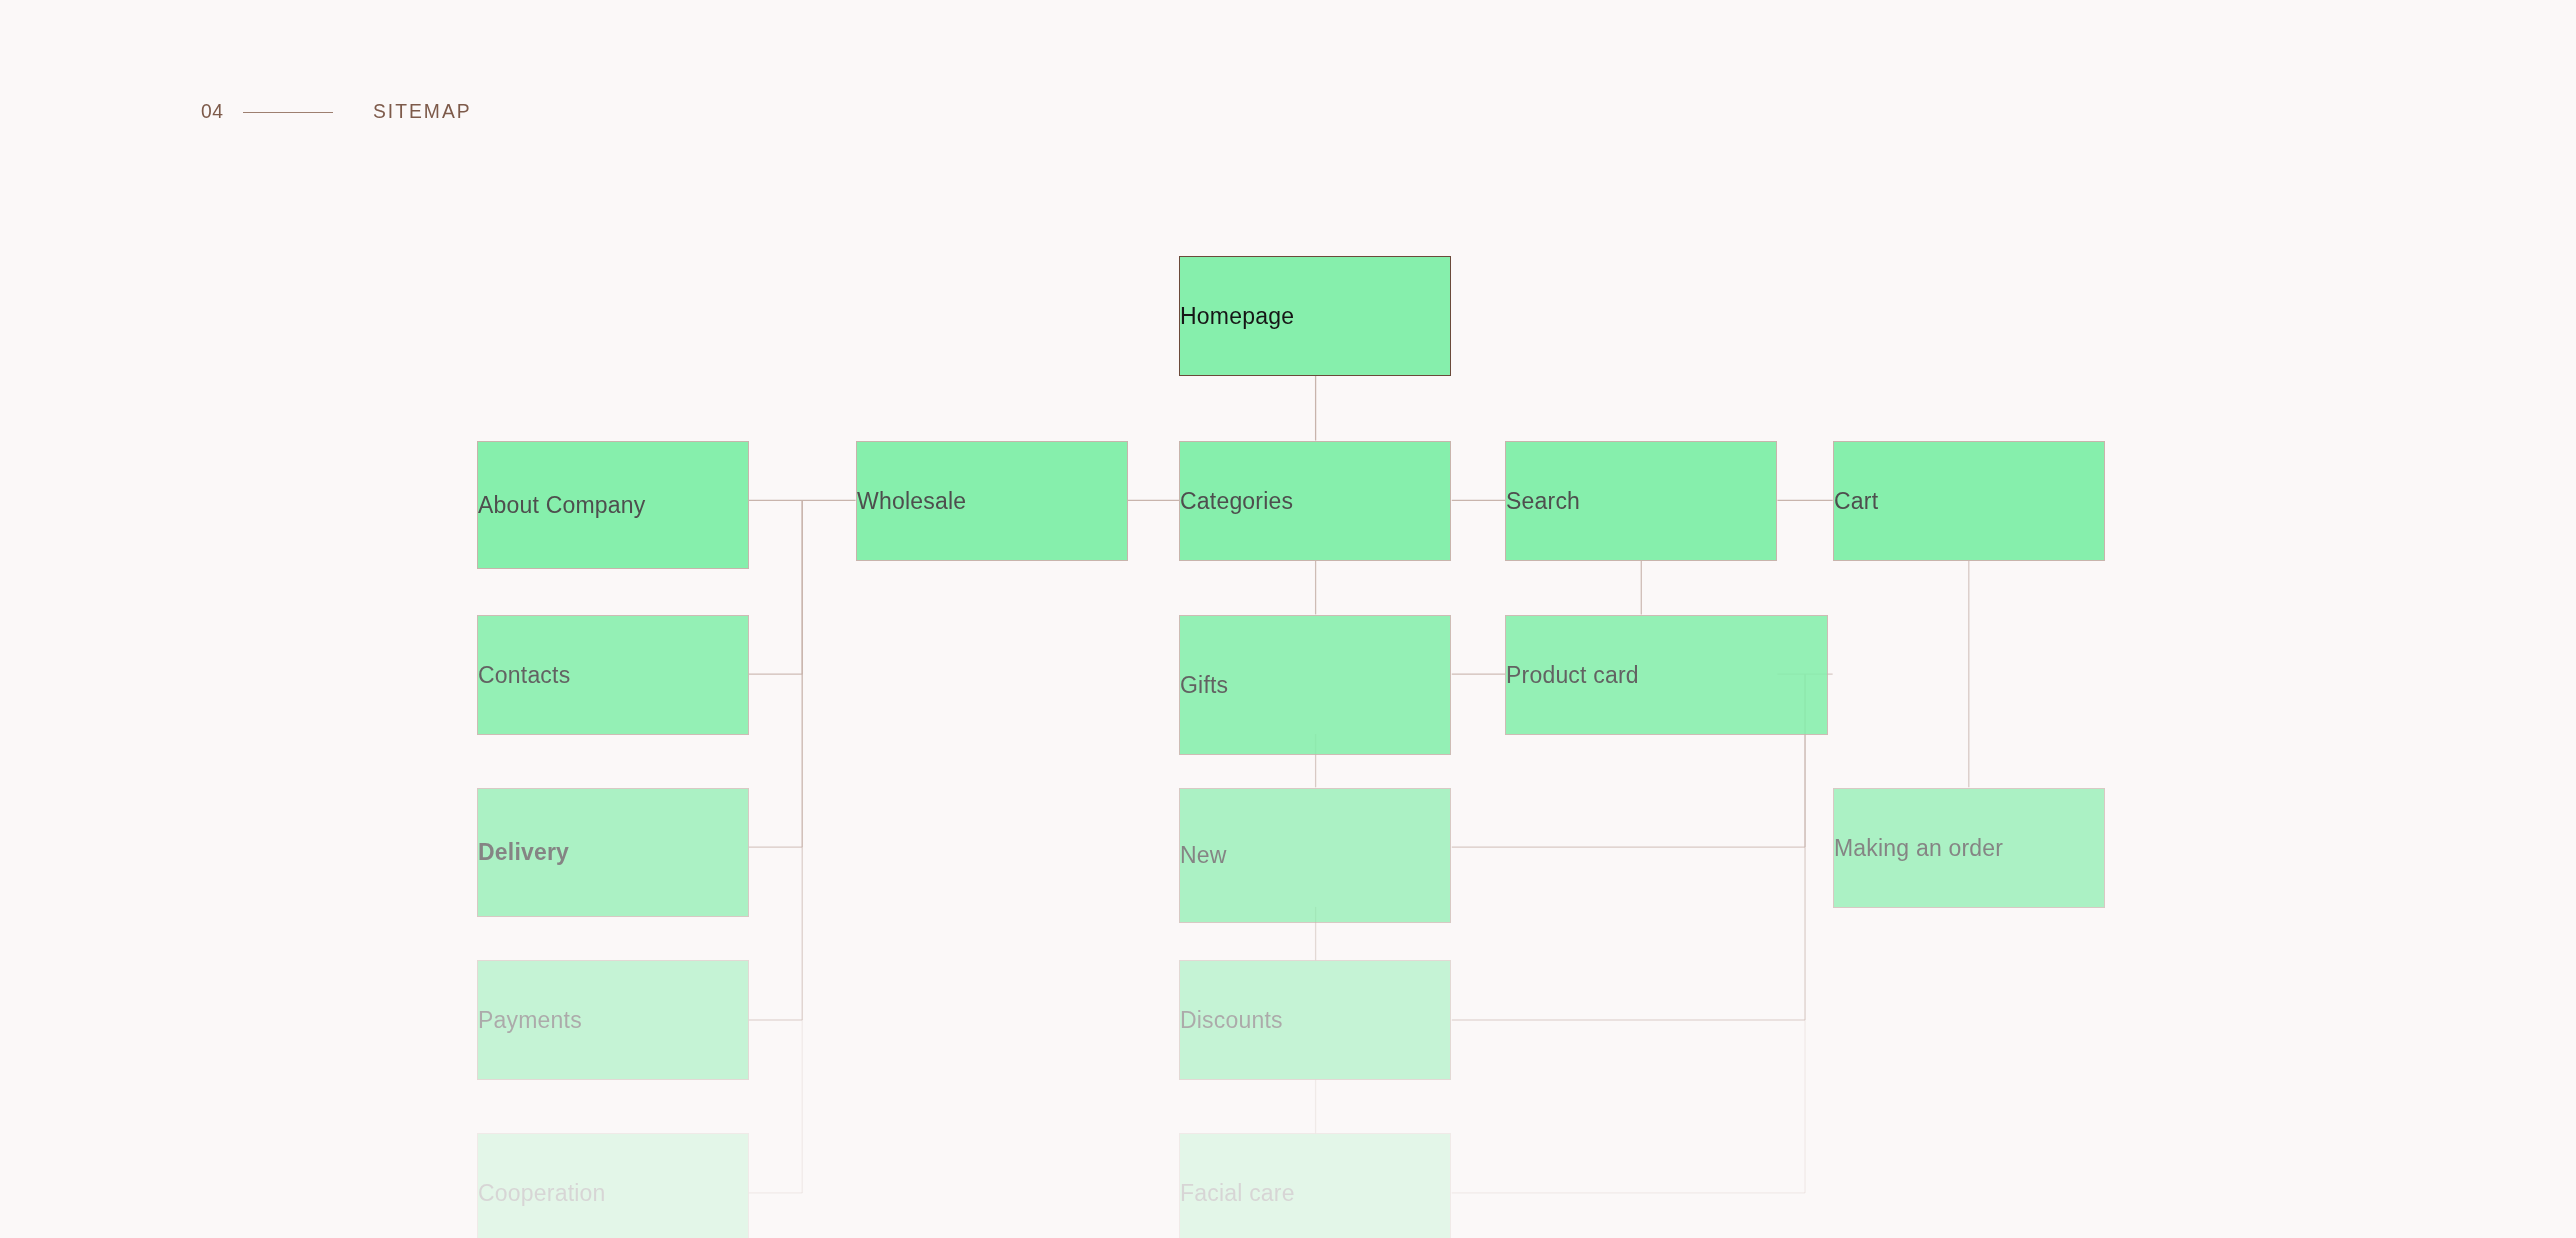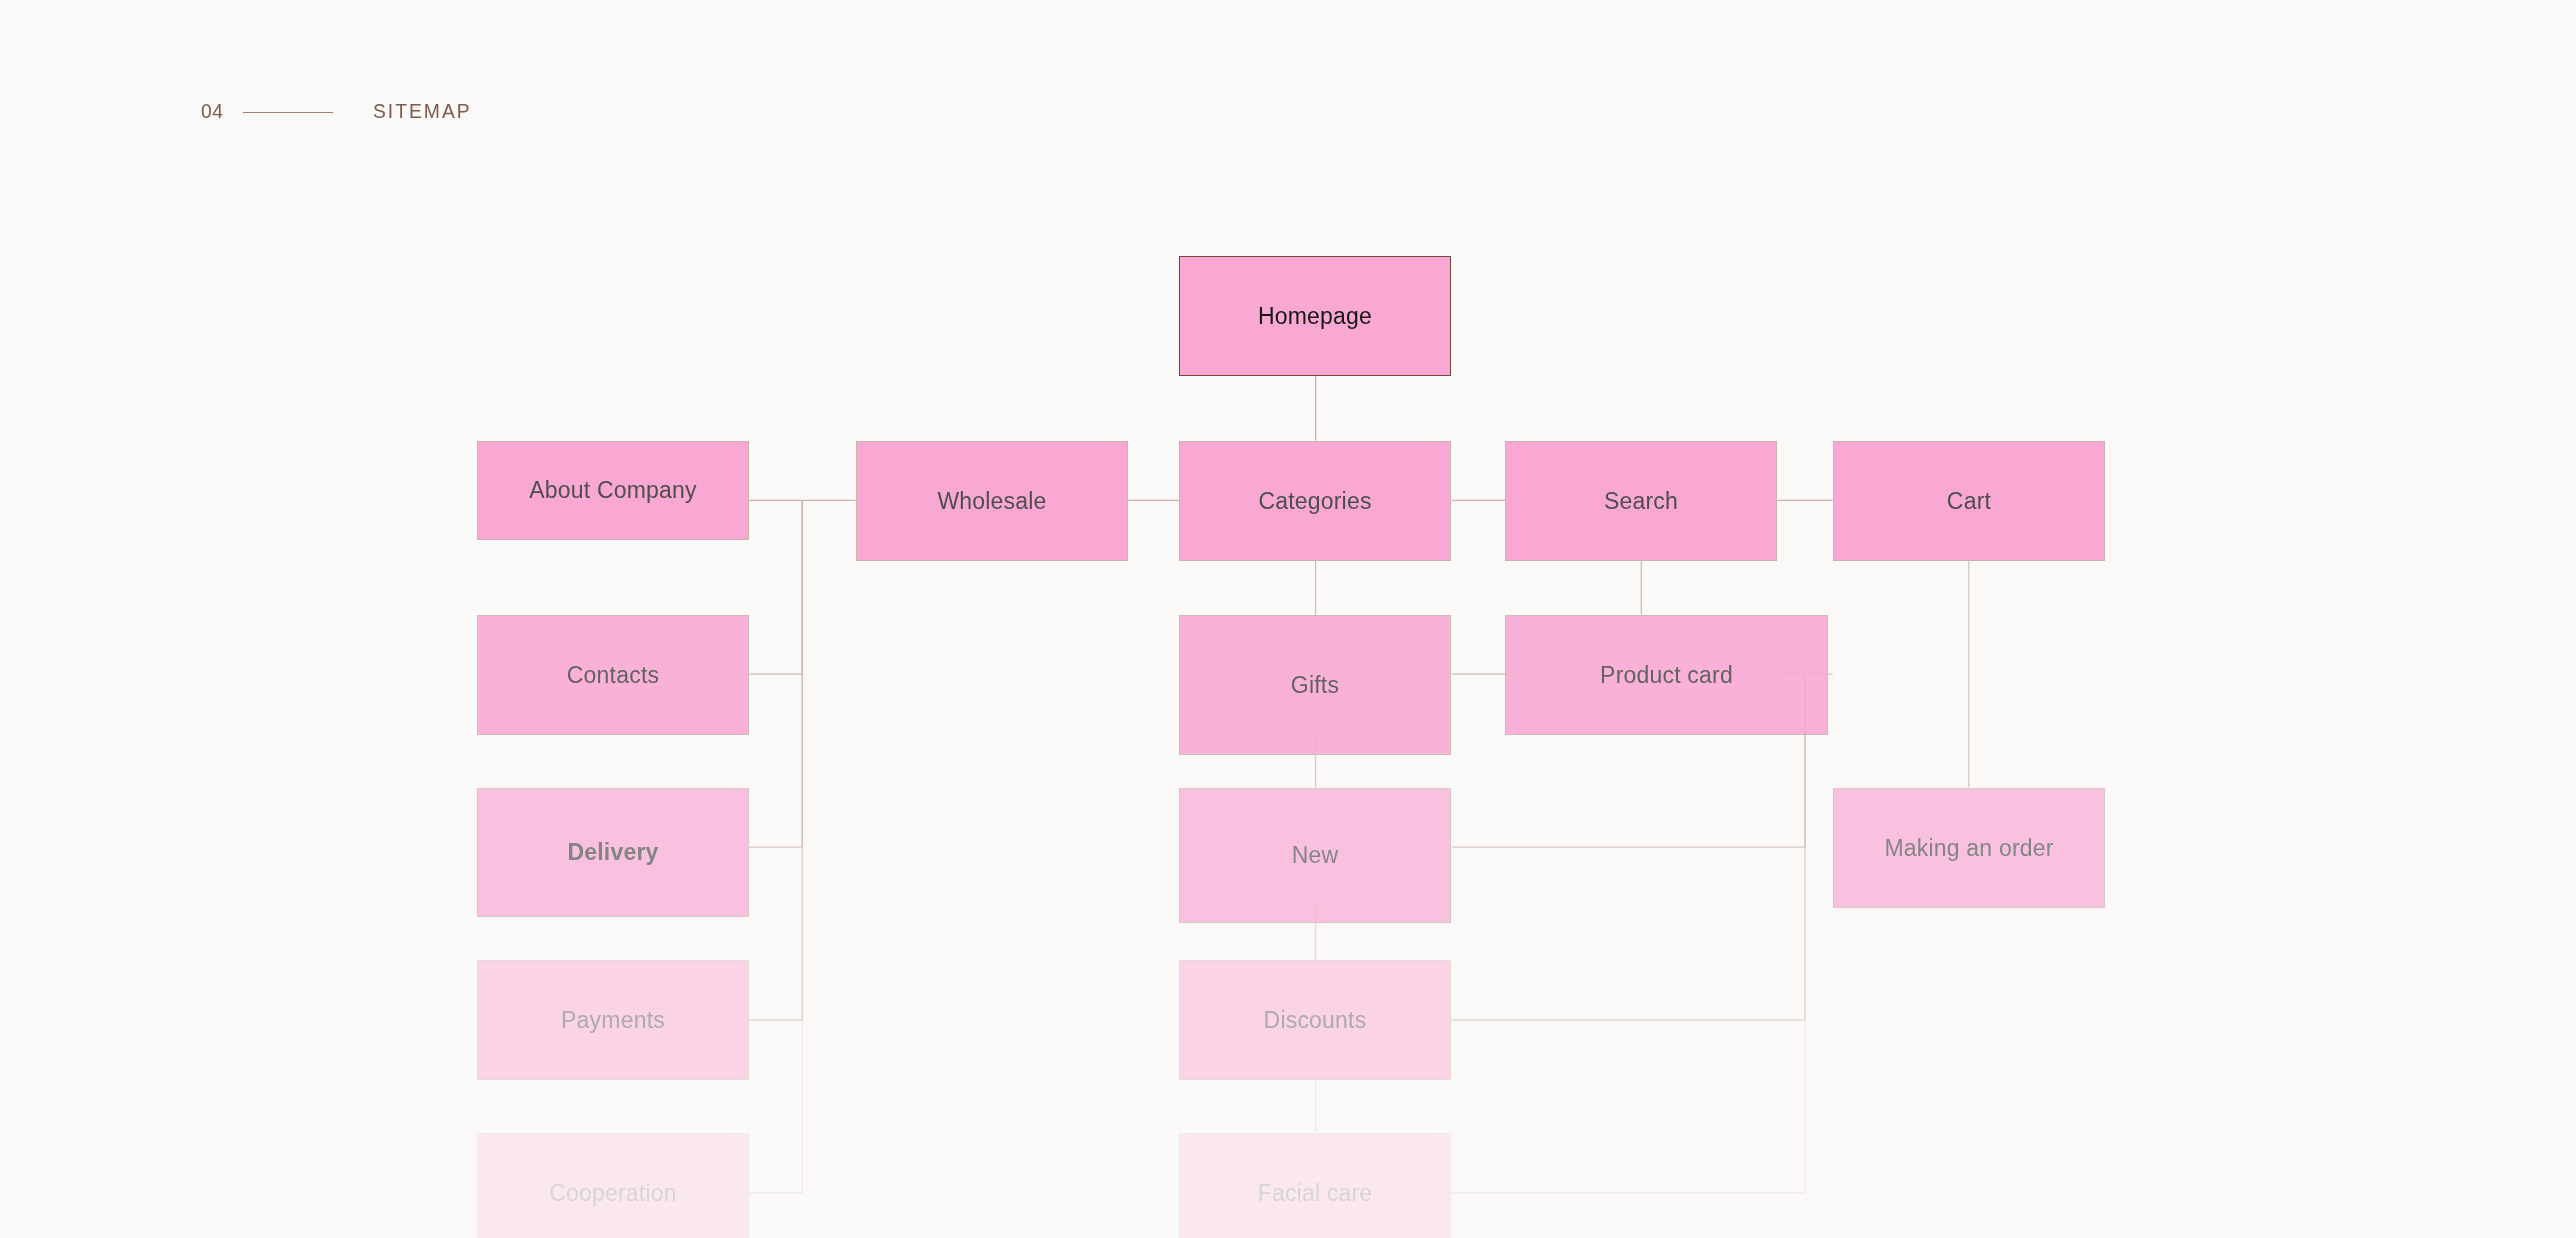--- a/index.html
+++ b/index.html
@@ -60,22 +60,22 @@
     height: 1238px;
     pointer-events: none;
   }
 
   
   .node {
     position: absolute;
     box-sizing: border-box;
     display: flex;
     align-items: center;
-    justify-content: center;
-    background: #f9a8d4;
+    justify-content: flex-start;
+    background: #86efac;
     border: 0.9px solid #c8b4ac;
     font-size: 23px;
     color: #4e4e4e;
     letter-spacing: 0.2px;
     white-space: nowrap;
   }
   .node.root {
     border: 1.8px solid #6b4a3a;
     color: #161616;
   }
@@ -118,21 +118,21 @@
       <line x1="1962" y1="733" x2="1962" y2="1297" stroke="#c8b4ac" stroke-width="1.4" opacity="0.2"></line>
       <line x1="1962" y1="1297" x2="1578" y2="1297" stroke="#c8b4ac" stroke-width="1.4" opacity="0.2"></line>
       <line x1="2140" y1="609" x2="2140" y2="856" stroke="#c8b4ac" stroke-width="1.4" opacity="0.68"></line>
       <line x1="1932" y1="733" x2="1992" y2="733" stroke="#c8b4ac" stroke-width="1.4" opacity="0.68"></line>
     </svg>
 
   <div id="nodes">
       <div class="node root" style="left: 1179px; top: 256px; width: 272px; height: 120px; opacity: 1;">
         <span>Homepage</span>
       </div>
-      <div class="node" style="left: 477px; top: 441px; width: 272px; height: 99px; opacity: 1;">
+      <div class="node" style="left: 477px; top: 441px; width: 272px; height: 128px; opacity: 1;">
         <span>About Company</span>
       </div>
       <div class="node" style="left: 856px; top: 441px; width: 272px; height: 120px; opacity: 1;">
         <span>Wholesale</span>
       </div>
       <div class="node" style="left: 1179px; top: 441px; width: 272px; height: 120px; opacity: 1;">
         <span>Categories</span>
       </div>
       <div class="node" style="left: 1505px; top: 441px; width: 272px; height: 120px; opacity: 1;">
         <span>Search</span>

